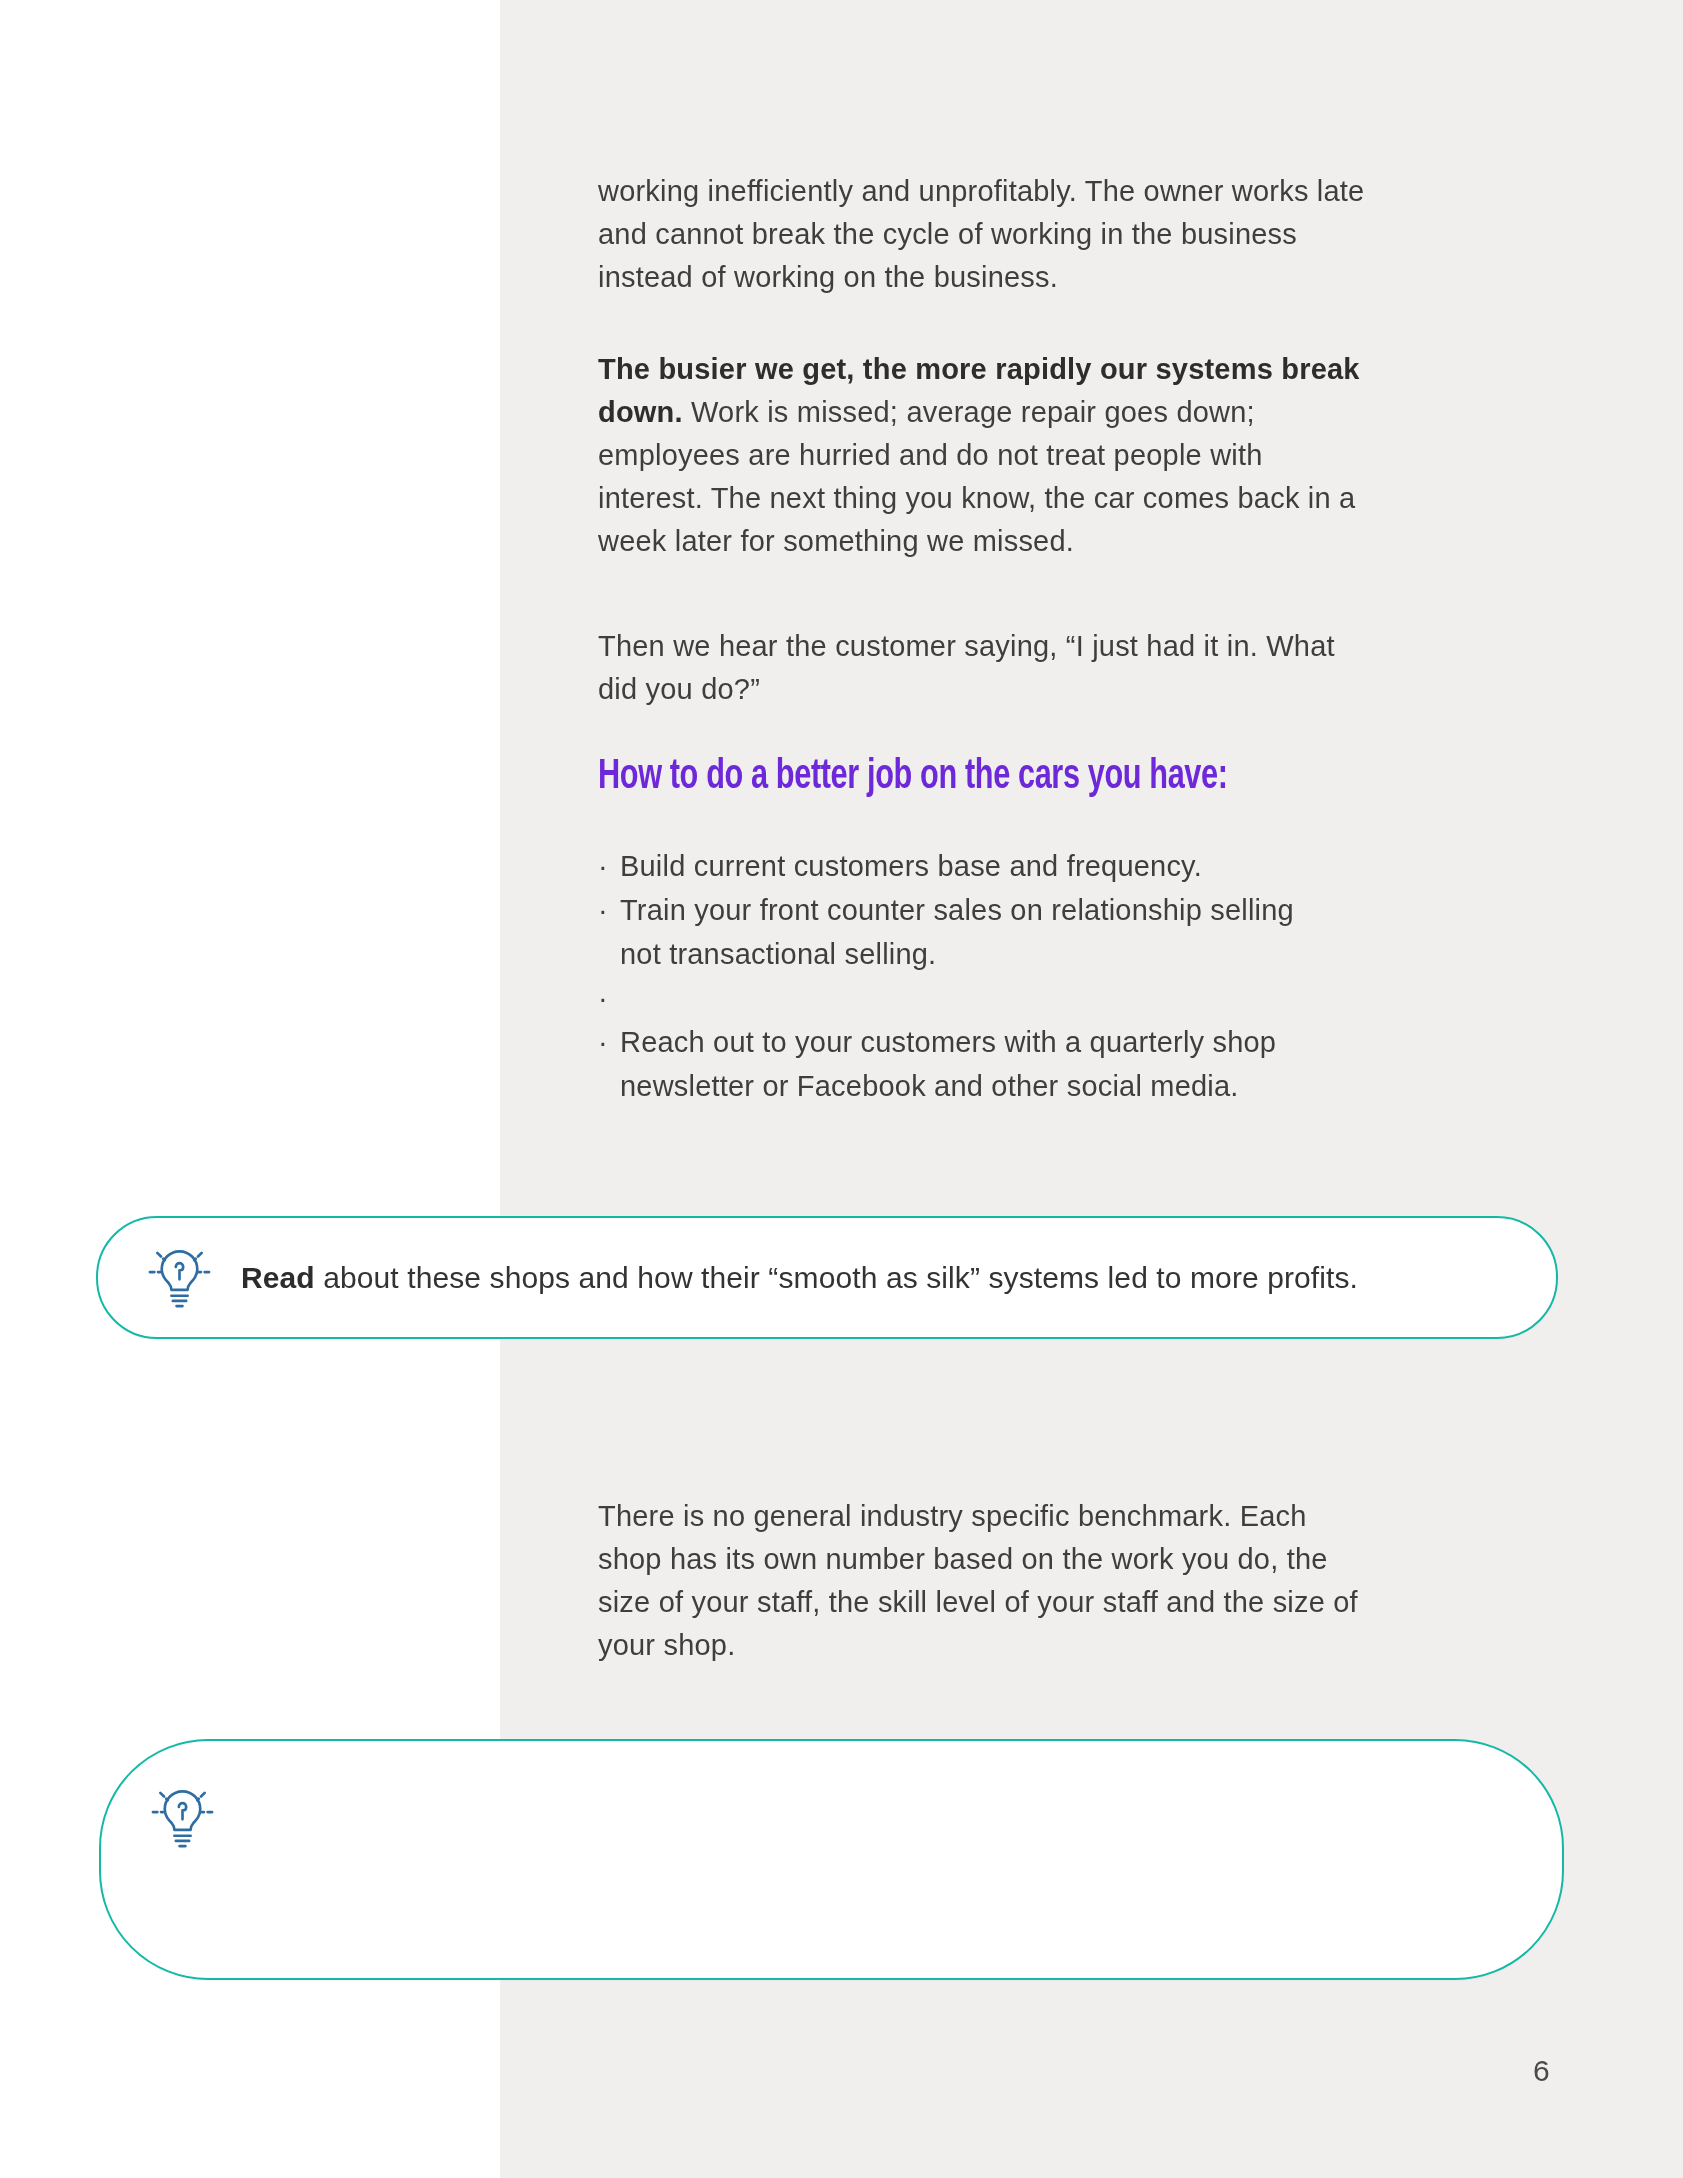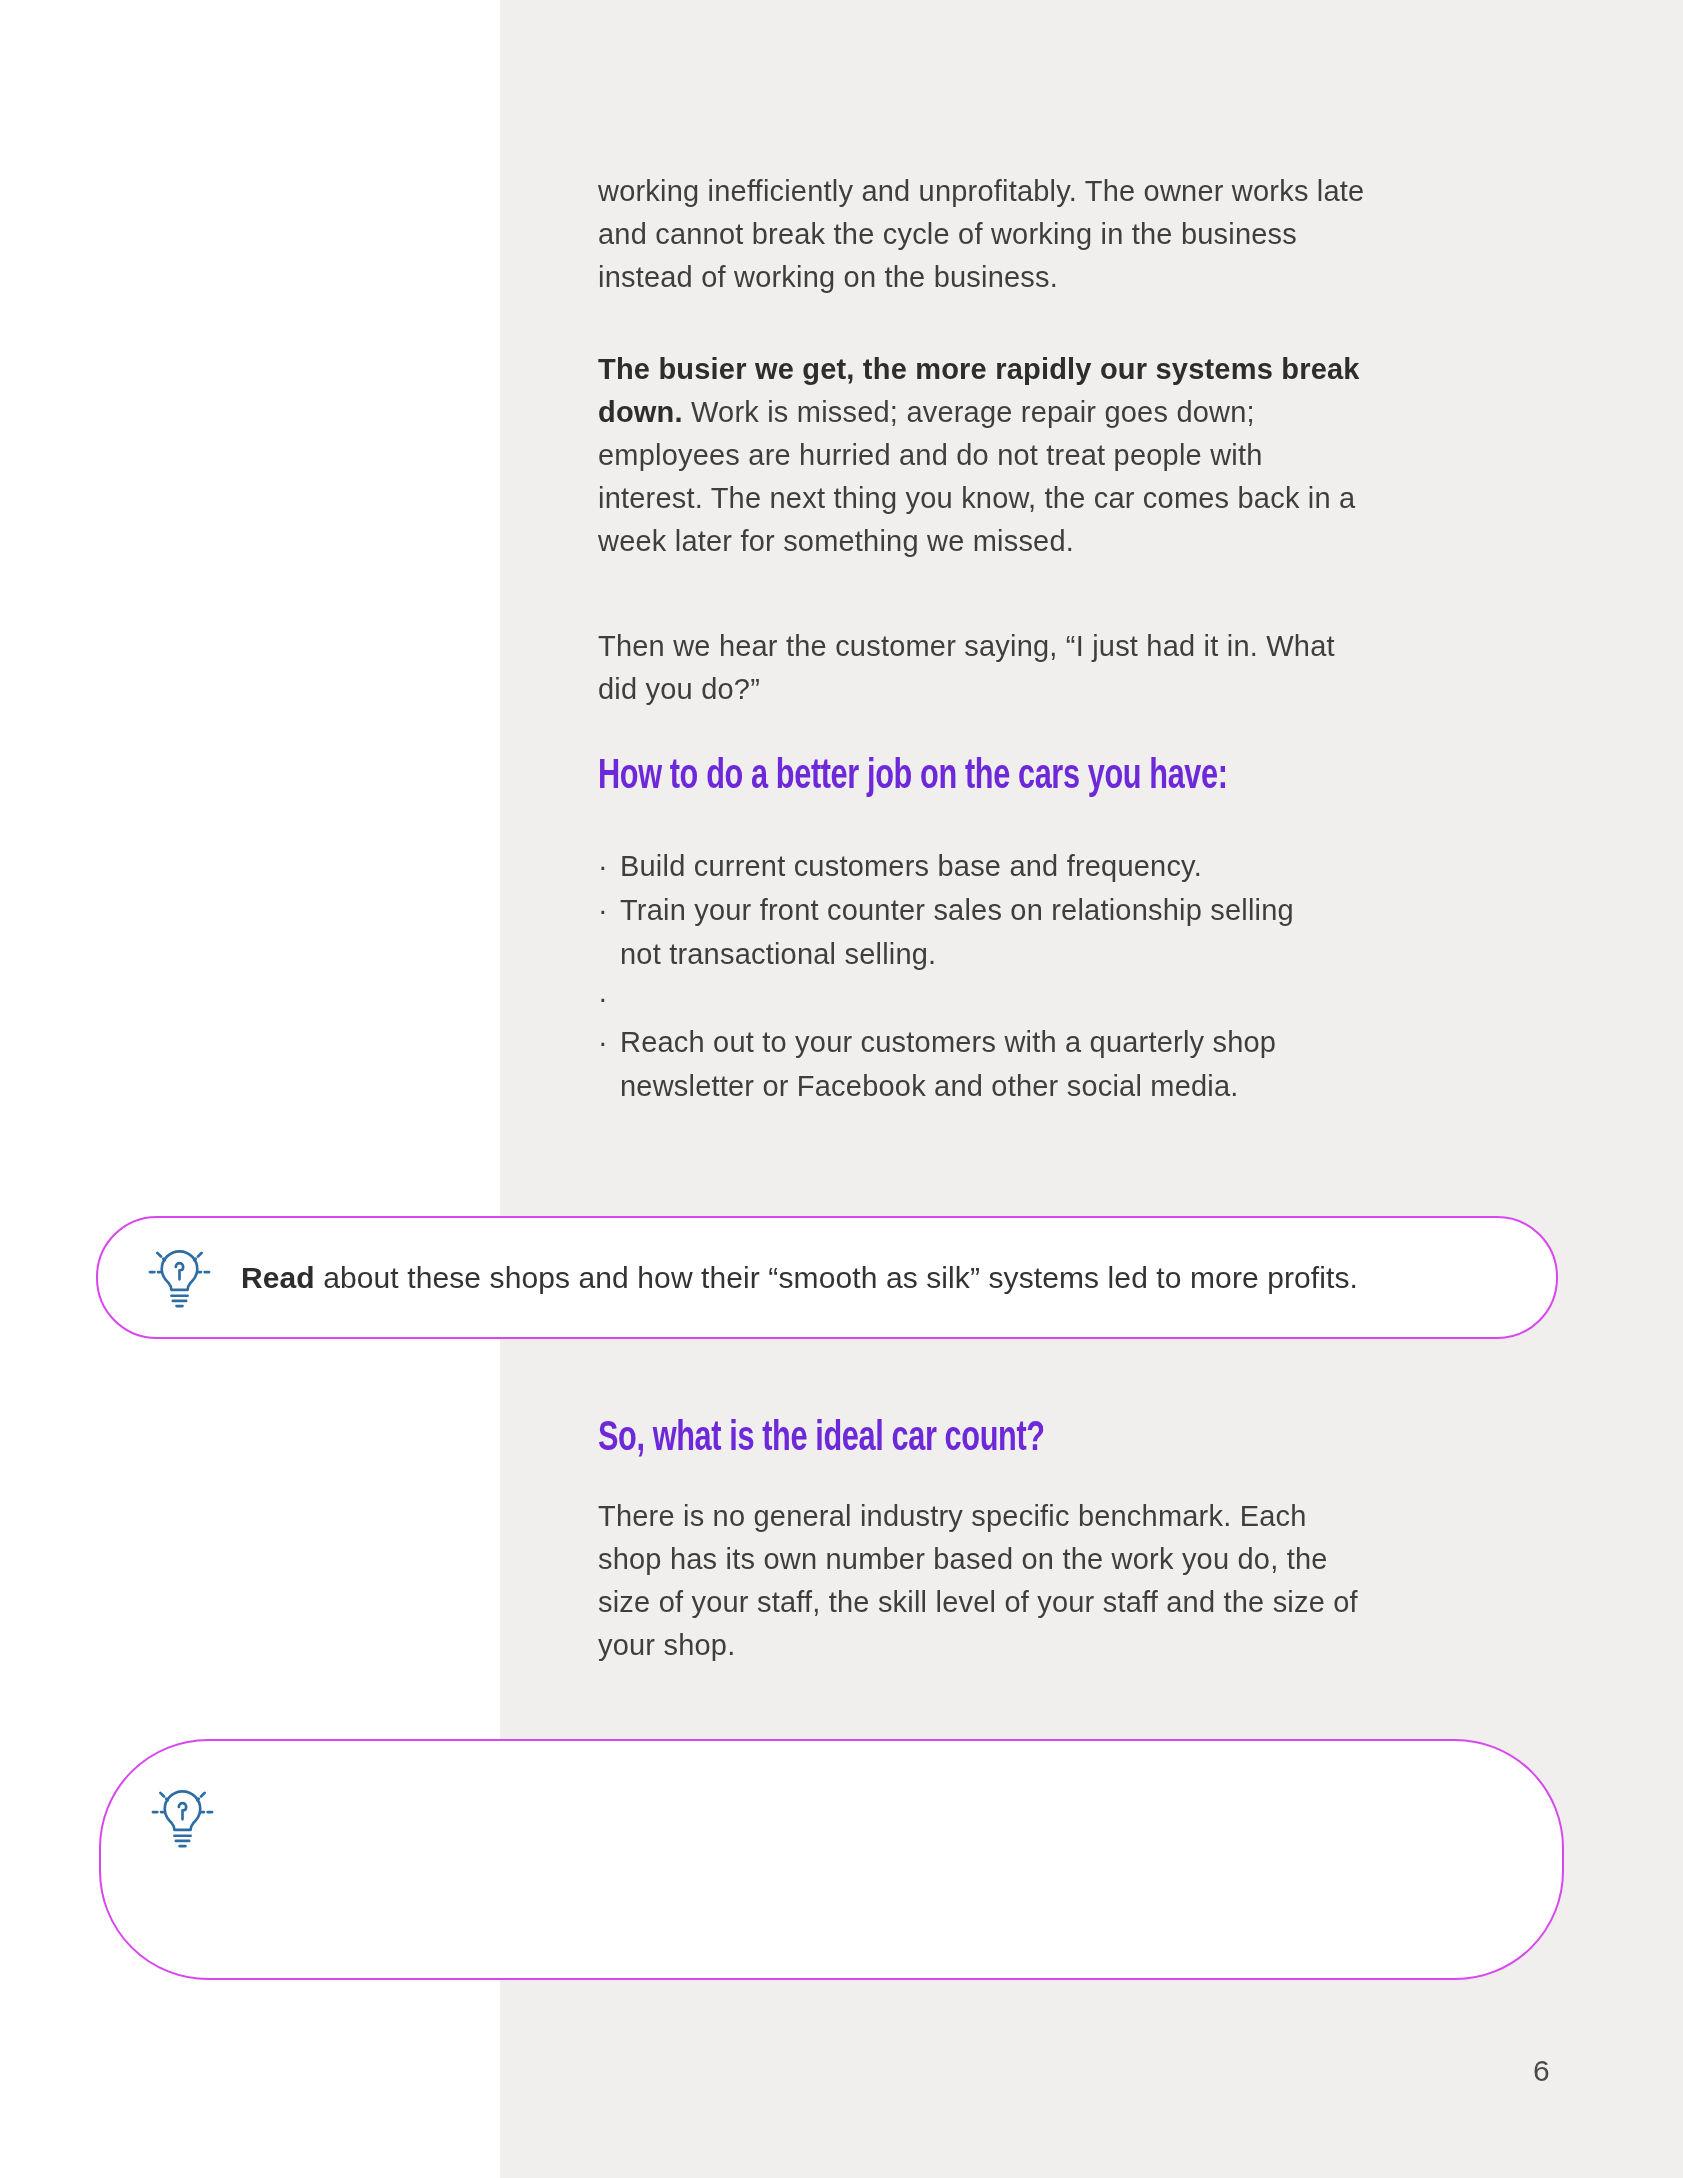--- a/index.html
+++ b/index.html
@@ -37,21 +37,21 @@
   }
   .bullets {
     position: absolute; left: 598px; top: 844px; width: 921px;
     font-size: 29px; line-height: 44px; color: #3e3e3e;
   }
   .bullet { display: flex; }
   .dot { flex: 0 0 22px; }
   .btext { white-space: pre-line; letter-spacing: 0.2px; }
   .callout {
     position: absolute; background: #ffffff;
-    border: 2px solid #d946ef; display: flex; align-items: center;
+    border: 2px solid #14b8a6; display: flex; align-items: center;
     box-shadow: 0 1px 2px rgba(0,0,0,0.03);
   }
   .c1 { left: 96px; top: 1216px; width: 1462px; height: 123px; border-radius: 61px; }
   .c2 { left: 99px; top: 1739px; width: 1465px; height: 241px; border-radius: 109px; align-items: flex-start; }
   .callout .icon-wrap { flex: 0 0 auto; margin-left: 46px; margin-right: 26px; }
   .c1 .icon-wrap { margin-top: 2px; }
   .c2 .icon-wrap { margin-top: 40px; }
   .ctext {
     font-size: 30px; line-height: 44px; color: #333333;
     white-space: pre-line; padding-right: 40px; letter-spacing: 0.1px;
@@ -117,21 +117,20 @@
         <path d="M24 7 a12 12 0 0 1 12 12 c0 4.6-2.5 7.2-4.8 9.6 c-1.1 1.2-1.7 2.6-1.7 4.4 h-11 c0-1.8-.6-3.2-1.7-4.4 C14.5 26.2 12 23.6 12 19 A12 12 0 0 1 24 7 z"></path>
         <line x1="18.5" y1="37" x2="29.5" y2="37"></line>
         <line x1="19.5" y1="40.5" x2="28.5" y2="40.5"></line>
         <line x1="22" y1="44" x2="26" y2="44"></line>
         <path d="M21.5 17.5 a2.5 2.5 0 1 1 5 0 c0 1.6-1.1 2.4-2.5 2.4 v6"></path>
       </svg>
     </span>
     <div class="ctext"><strong>Read</strong><span> about these shops and how their “smooth as silk” systems led to more profits.</span></div>
   </div>
 
-  <h2 class="h h2pos"><span class="cond">So, what is the ideal car count?</span></h2>
 
   <div class="para p4">There is no general industry specific benchmark. Each
 shop has its own number based on the work you do, the
 size of your staff, the skill level of your staff and the size of
 your shop.</div>
 
   <div class="callout c2">
     <span class="icon-wrap">
       <svg width="71" height="71" viewBox="0 0 48 48" fill="none" stroke="#2e6da4" stroke-width="1.8" stroke-linecap="round" stroke-linejoin="round">
         <line x1="4" y1="21" x2="7" y2="21"></line>

